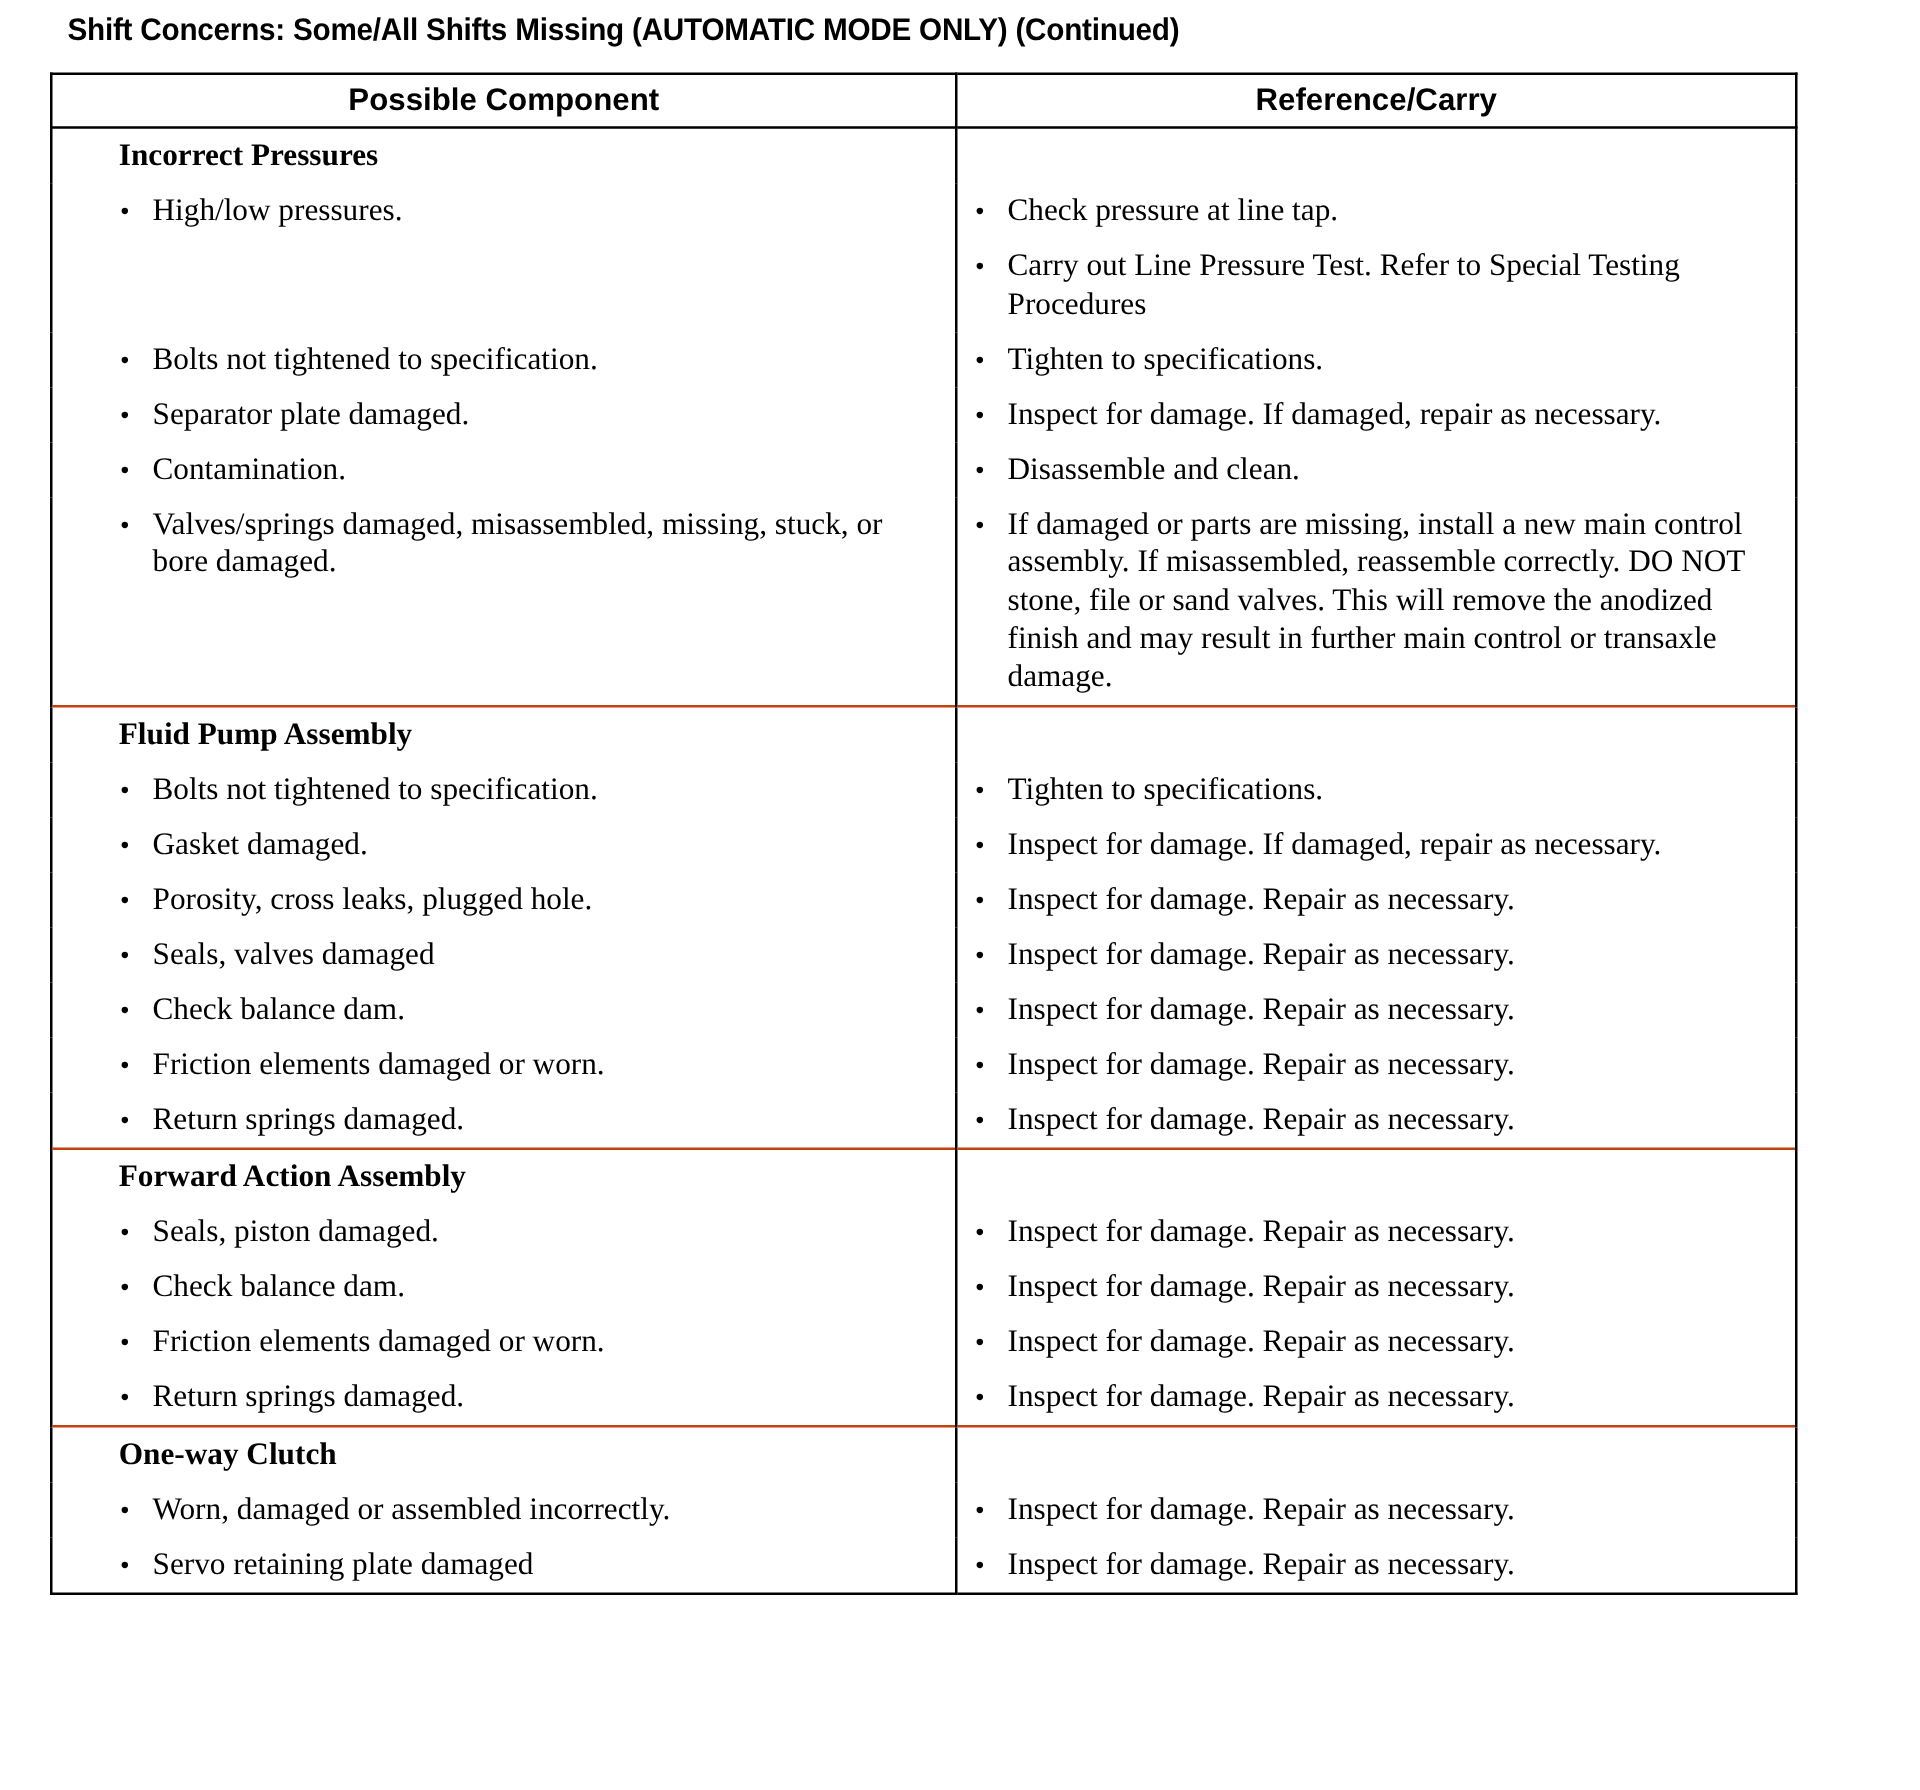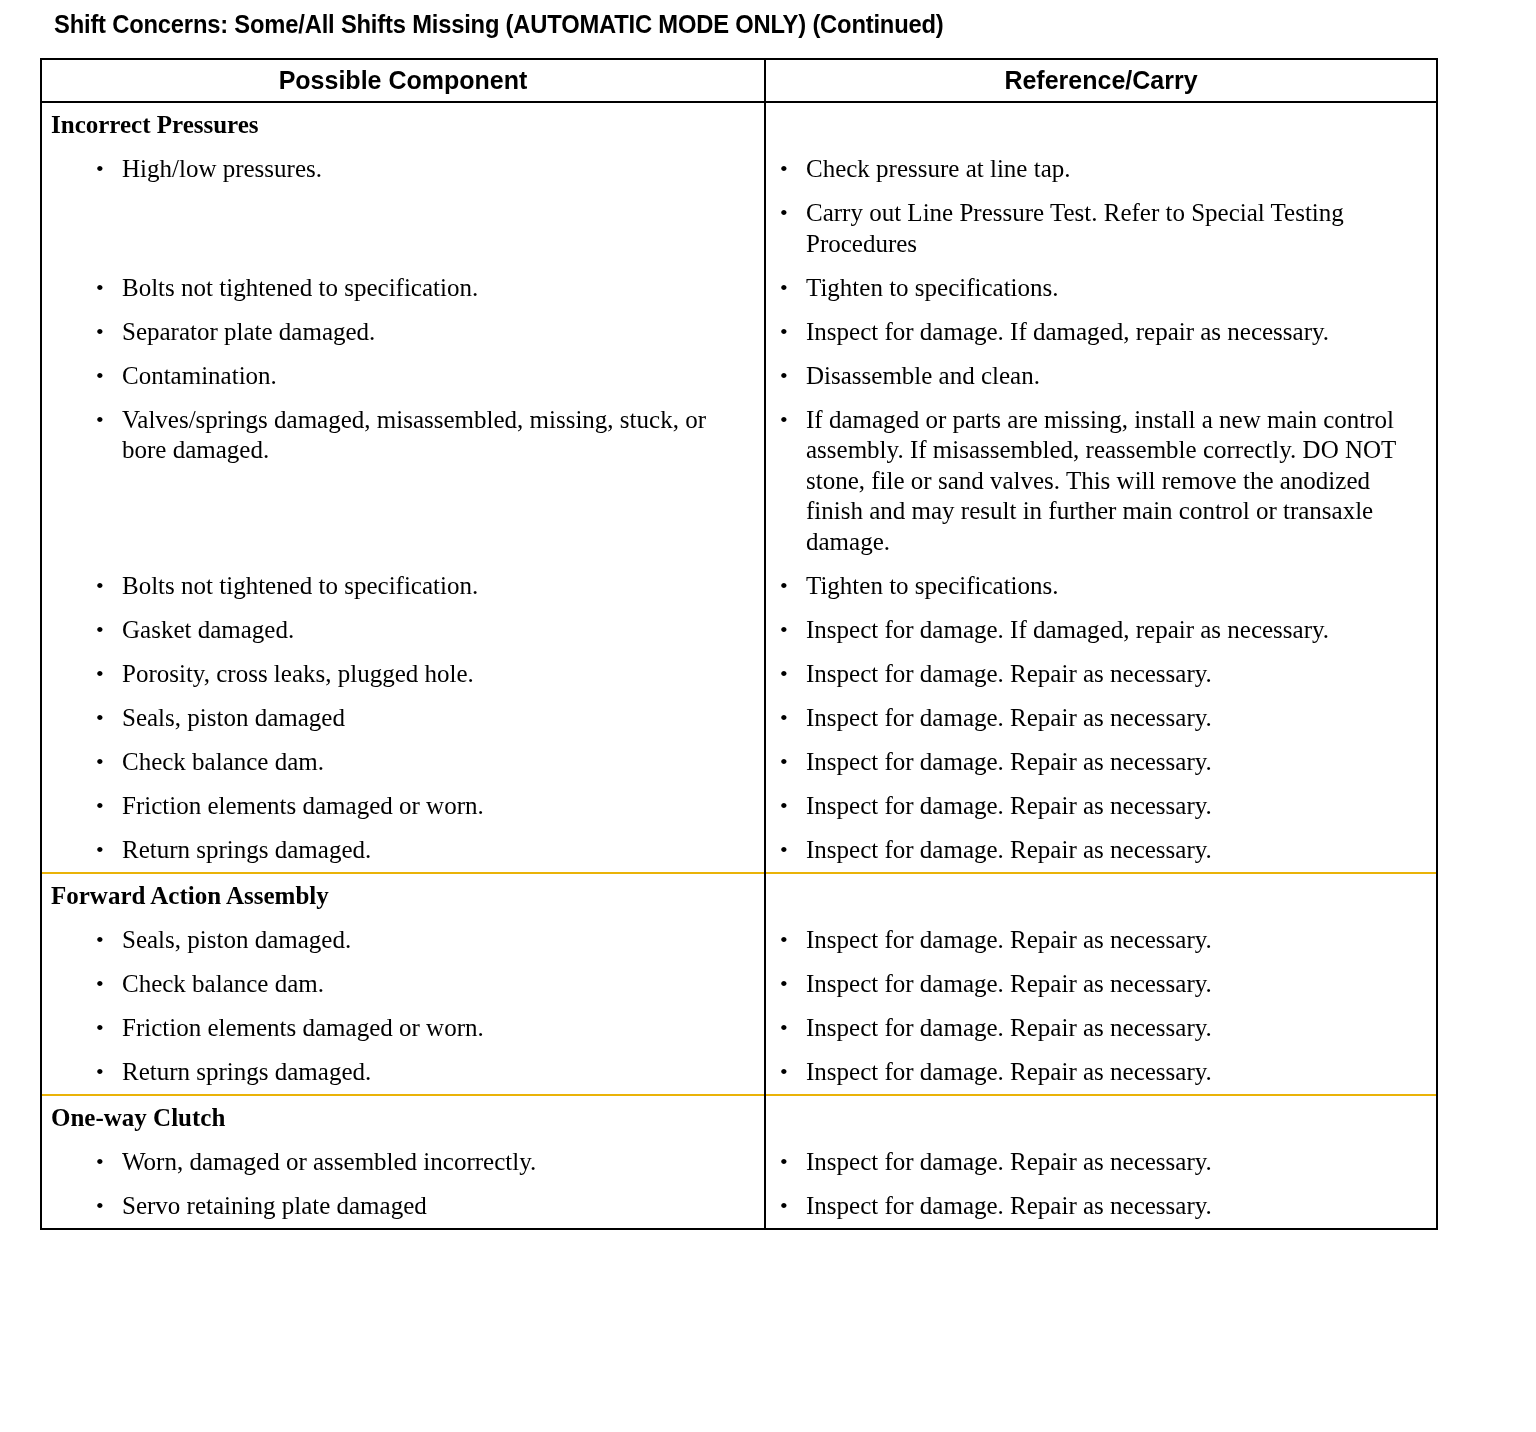--- a/index.html
+++ b/index.html
@@ -14,21 +14,21 @@
       position: absolute; left: 40px; top: 58px;
       width: 1398px; border-collapse: collapse;
       font-family: "Liberation Serif", serif; font-size: 25px;
     }
     table.main th {
       font-family: "Liberation Sans", sans-serif; font-weight: bold; font-size: 25px;
       height: 41px; padding: 0; border: 2px solid #000; text-align: center;
     }
     table.main th.c1 { width: 722px; }
     table.main td { border-left: 2px solid #000; border-right: 2px solid #000; vertical-align: top; padding: 0; }
-    tr.sec-start td { border-top: 2px solid #eab308; }
+    tr.sec-start td { border-top: 2px solid #c2410c; padding-left: 44px; }
     tbody tr:last-child td { border-bottom: 2px solid #000; }
     .sec-title { font-weight: bold; height: 44px; line-height: 44px; padding-left: 9px; white-space: nowrap; }
     .blank { height: 44px; }
     .bullet-cell { position: relative; }
     .left-bullet { padding-left: 80px; padding-right: 20px; }
     .right-bullet { padding-left: 40px; padding-right: 8px; }
     .b-item { position: relative; line-height: 30.5px; padding-top: 7px; padding-bottom: 6.5px; }
     .b-dot { position: absolute; top: 7px; left: -26px; line-height: 30.5px; font-size: 22px; }
     .b-text { display: block; }
   </style>
@@ -140,20 +140,28 @@
         </td>
         <td class="bullet-cell">
           <div class="right-bullet">
             <div class="b-item">
               <span class="b-dot">•</span>
               <span class="b-text">If damaged or parts are missing, install a new main control assembly. If misassembled, reassemble correctly. DO NOT stone, file or sand valves. This will remove the anodized finish and may result in further main control or transaxle damage.</span>
             </div>
           </div>
         </td>
       </tr>
+      <tr class="sec-start">
+        <td>
+          <div class="sec-title">Fluid Pump Assembly</div>
+        </td>
+        <td>
+          <div class="blank"></div>
+        </td>
+      </tr>
       <tr>
         <td class="bullet-cell">
           <div class="left-bullet">
             <div class="b-item">
               <span class="b-dot">•</span>
               <span class="b-text">Bolts not tightened to specification.</span>
             </div>
           </div>
         </td>
         <td class="bullet-cell">
@@ -199,21 +207,21 @@
               <span class="b-text">Inspect for damage. Repair as necessary.</span>
             </div>
           </div>
         </td>
       </tr>
       <tr>
         <td class="bullet-cell">
           <div class="left-bullet">
             <div class="b-item">
               <span class="b-dot">•</span>
-              <span class="b-text">Seals, piston damaged</span>
+              <span class="b-text">Seals, valves damaged</span>
             </div>
           </div>
         </td>
         <td class="bullet-cell">
           <div class="right-bullet">
             <div class="b-item">
               <span class="b-dot">•</span>
               <span class="b-text">Inspect for damage. Repair as necessary.</span>
             </div>
           </div>

